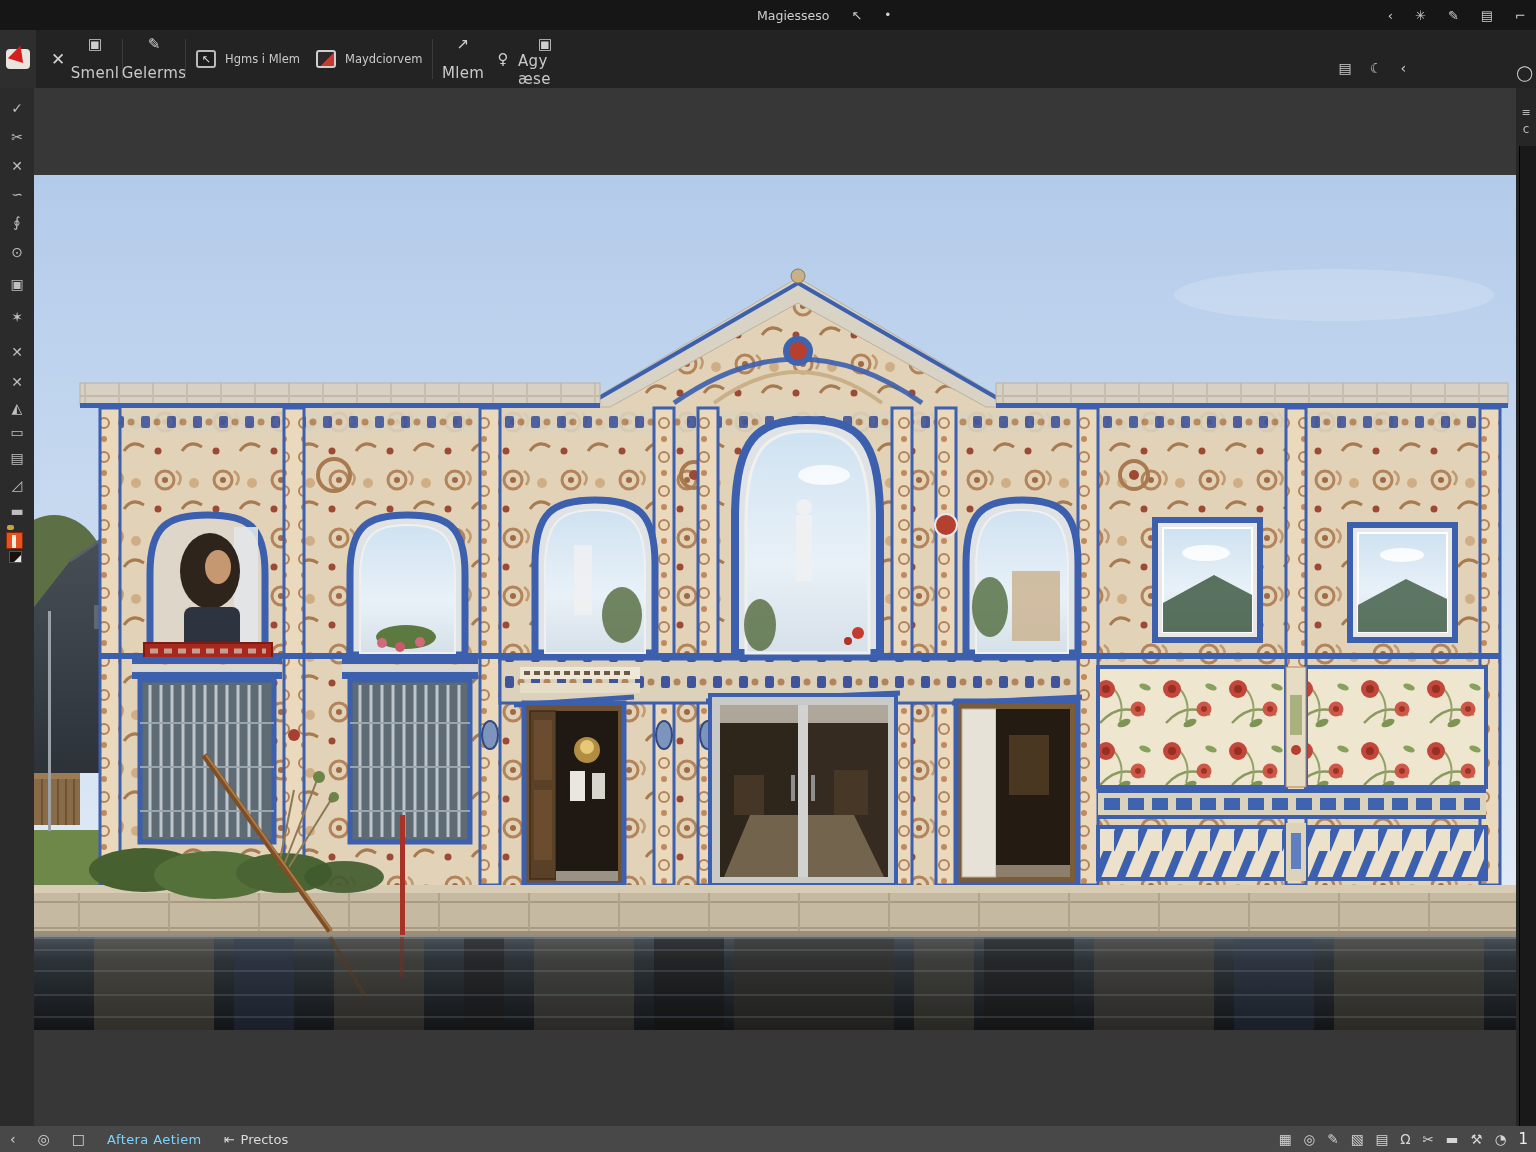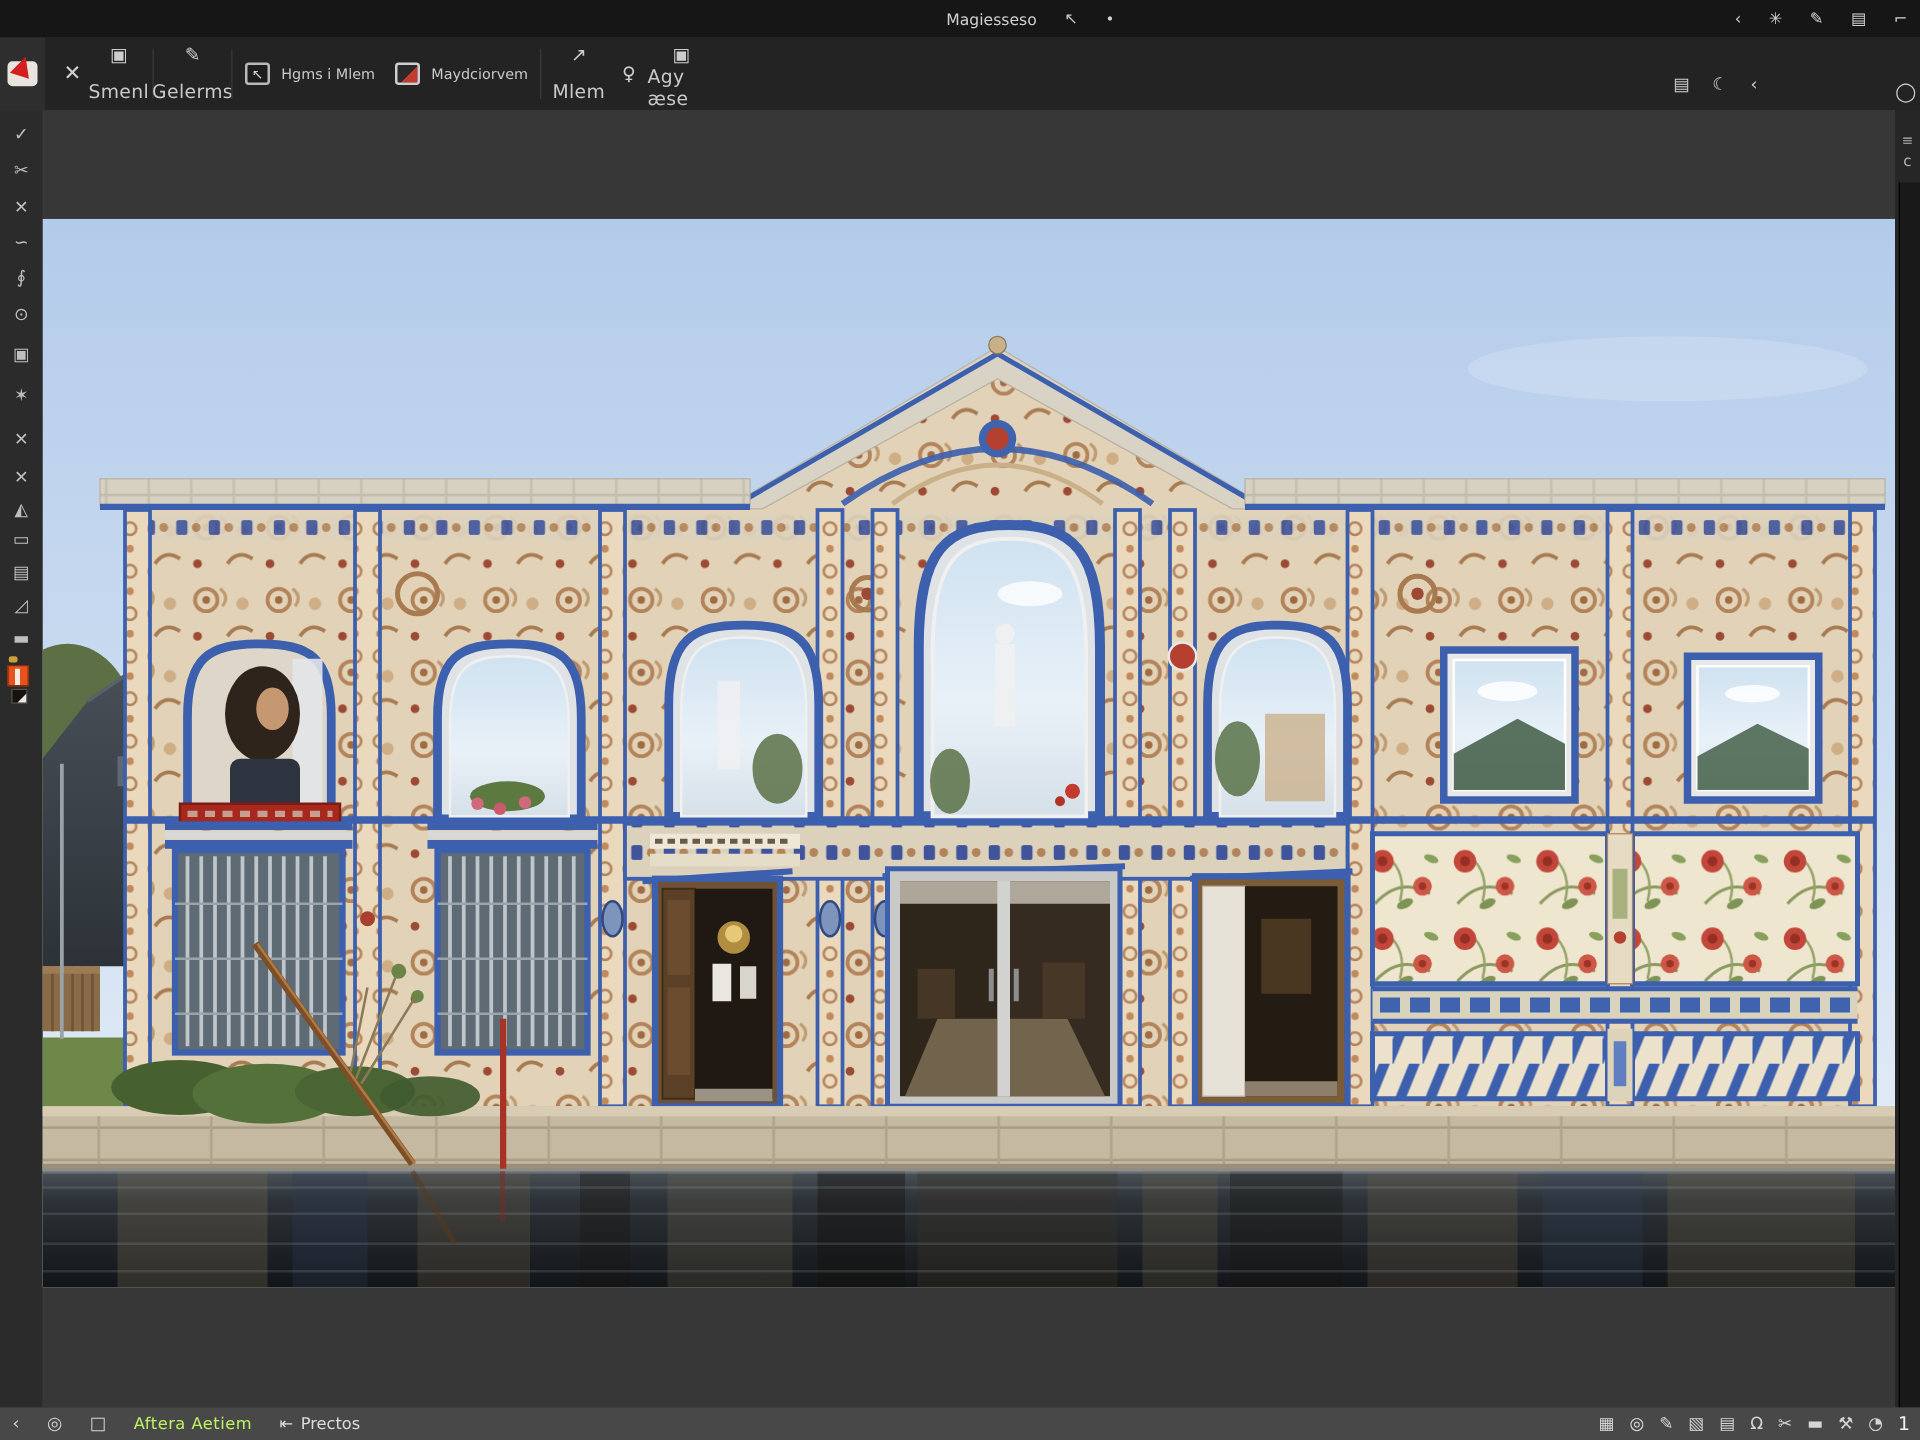--- a/index.html
+++ b/index.html
@@ -55,21 +55,21 @@
   .rightstrip { position:absolute; right:0; top:0; width:20px; height:1038px; background:#262626; }
   .rightstrip .rg { position:absolute; left:0; width:20px; text-align:center; color:#b5b5b5; }
   .rightstrip .g1 { top:18px; font-size:11px; }
   .rightstrip .g2 { top:34px; font-size:12px; }
   .rightstrip .panel-edge { position:absolute; left:3px; top:58px; width:17px; height:980px; background:#191919; border-left:1px solid #000; }
 
   
   .statusbar { position:absolute; left:0; top:1126px; width:1536px; height:26px; background:#484848; color:#d8d8d8; }
   .sb-left { position:absolute; left:10px; top:0; height:26px; display:flex; align-items:center; gap:22px; }
   .sb-left .ic { font-size:14px; color:#d2d2d2; }
-  .sb-label { font-size:13px; letter-spacing:.4px; color:#bef264; }
+  .sb-label { font-size:13px; letter-spacing:.4px; color:#7dd3fc; }
   .sb-go { display:flex; align-items:center; gap:6px; font-size:13px; color:#dcdcdc; }
   .sb-right { position:absolute; right:8px; top:0; height:26px; display:flex; align-items:center; gap:12px; }
   .sb-right .ic { font-size:13.5px; color:#d5d5d5; }
   .sb-right .pg { font-size:15px; color:#efefef; }
 </style>
 </head>
 <body>
 
 <div class="app">
 

